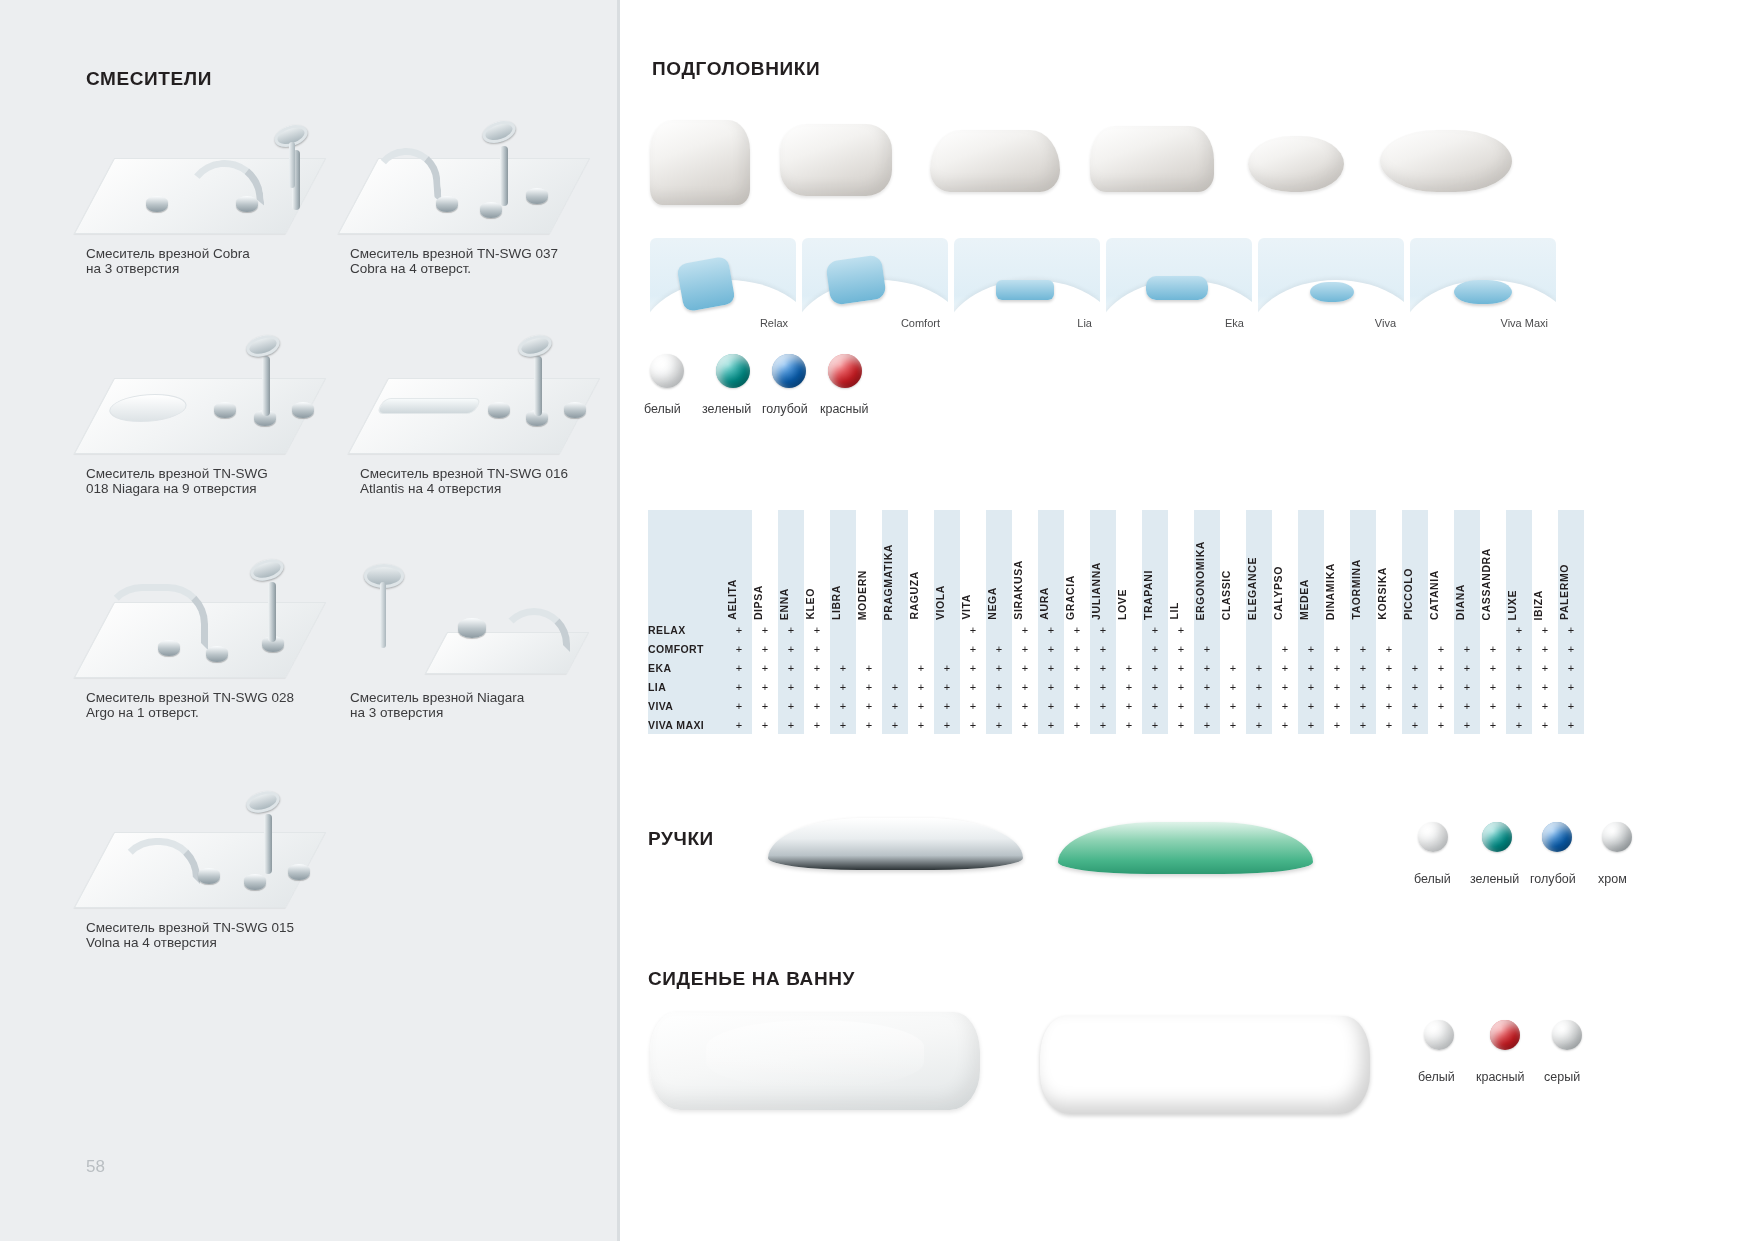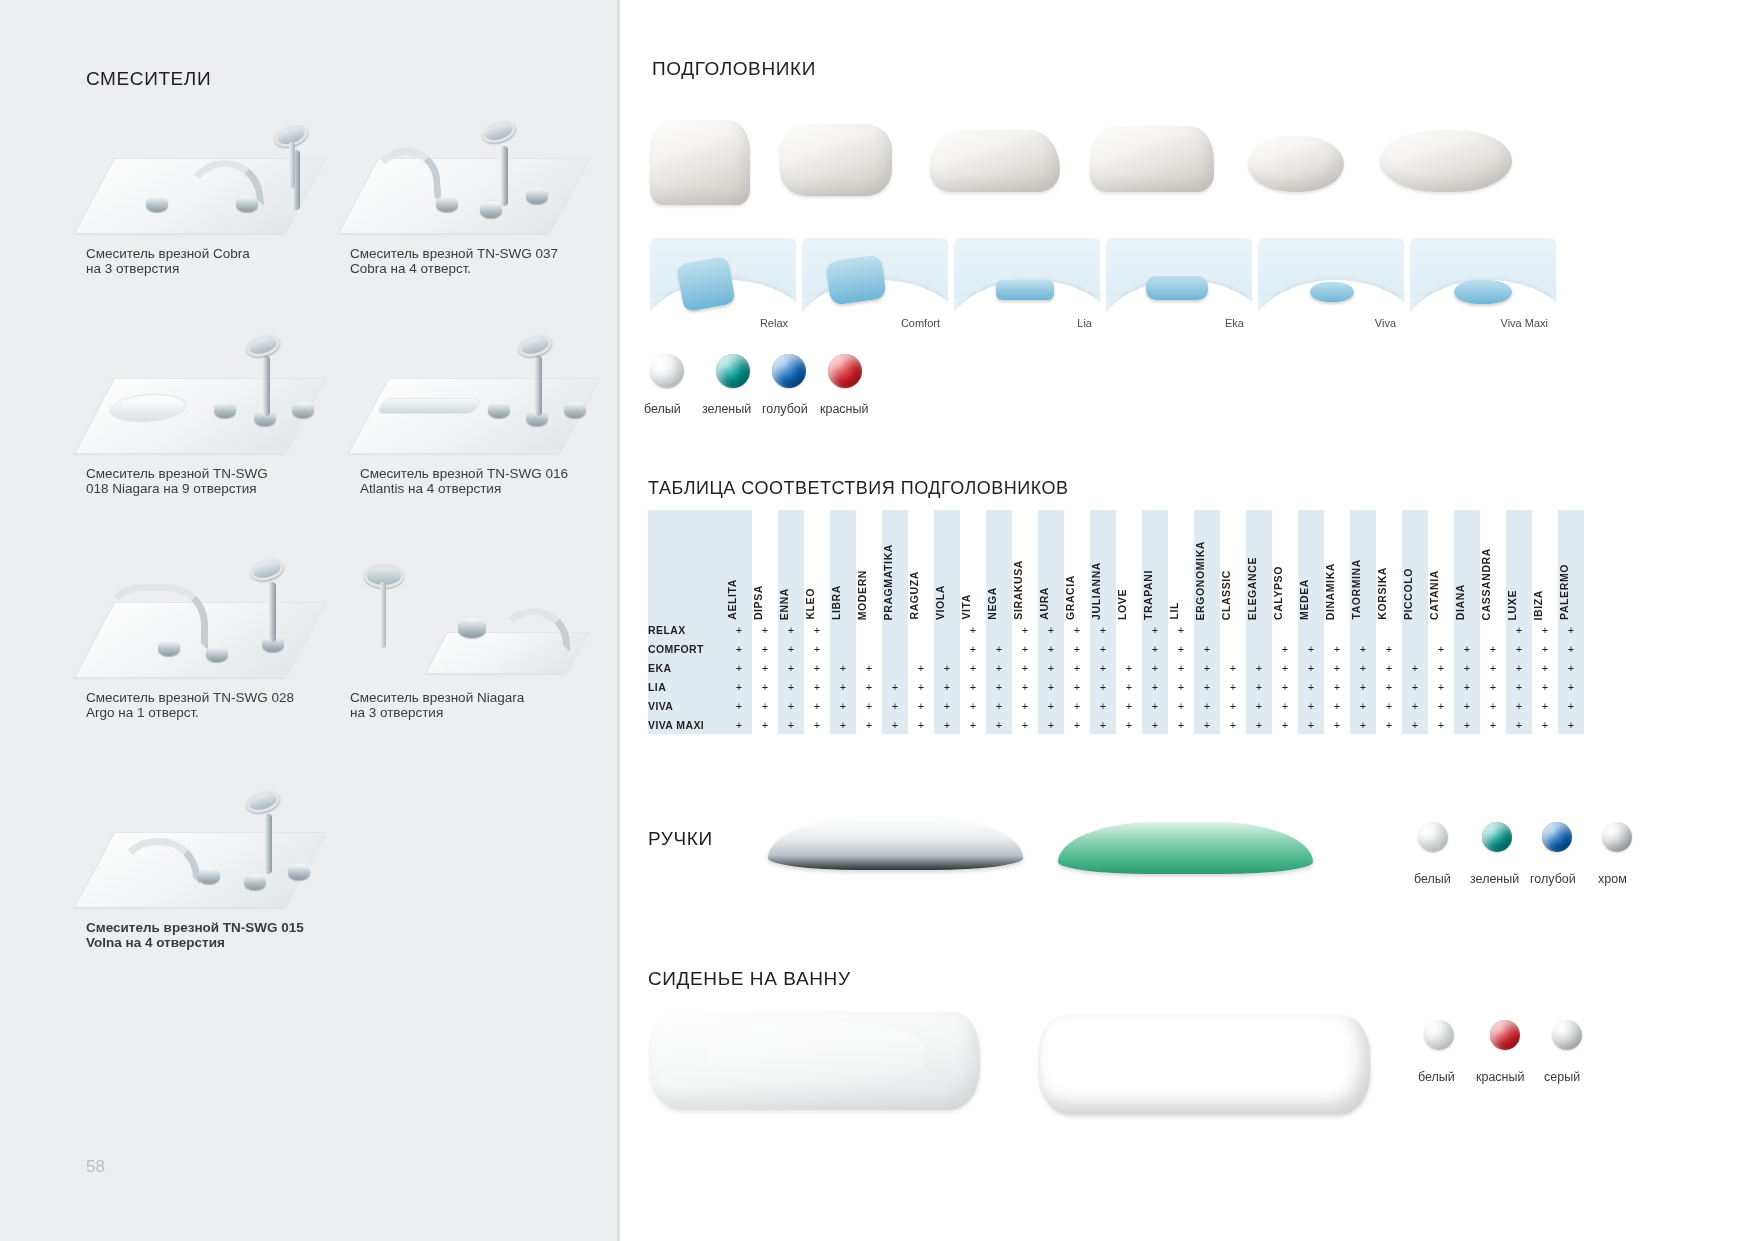--- a/index.html
+++ b/index.html
@@ -17,21 +17,21 @@
     position:absolute; left:0; top:0; width:620px; height:1241px;
     background:#eceef0;
   }
   #left-band-edge {
     position:absolute; left:617px; top:0; width:3px; height:1241px;
     background:#d9dde0;
   }
   #right-area { position:absolute; left:620px; top:0; width:1134px; height:1241px; background:#fff; }
 
   .sec-title {
-    font-size:19px; font-weight:normal; letter-spacing:.6px; color:#231f20;
+    font-size:19px; font-weight:bold; letter-spacing:.6px; color:#231f20;
   }
 
   
   #left-title { position:absolute; left:86px; top:68px; }
   .mixer { position:absolute; }
   .mixer .cap {
     font-size:13.5px; line-height:15px; color:#3b3b3d; width:245px;
   }
   .mixer .art { position:relative; width:245px; height:128px; }
 
@@ -282,21 +282,21 @@
   <div class="mixer" style="left:86px; top:786px;">
     <div class="art">
       <div class="plate"></div>
       <div class="spout" style="left:30px; top:52px; width:70px; height:32px;"></div>
       <div class="chrome-knob" style="left:112px; top:82px;"></div>
       <div class="chrome-knob" style="left:158px; top:88px;"></div>
       <div class="chrome-knob" style="left:202px; top:78px;"></div>
       <div class="riser" style="left:178px; top:28px;"></div>
       <div class="shower" style="left:160px; top:6px; transform:rotate(-16deg);"></div>
     </div>
-    <div class="cap" style="white-space:pre-line; margin-top:6px;font-weight:bold;">Смеситель врезной TN-SWG 015
+    <div class="cap" style="white-space:pre-line; margin-top:6px;">Смеситель врезной TN-SWG 015
  Volna на 4 отверстия</div>
   </div>
 
   <div id="pagenum">58</div>
 
   <div id="right-title" class="sec-title">ПОДГОЛОВНИКИ</div>
 
   <div class="pillow" style="left:650px; top:120px; width:100px; height:85px;">
     <div class="shape" style="border-radius:22px 22px 12px 12px / 30px 30px 16px 16px;"></div>
   </div>
@@ -350,21 +350,20 @@
   <div class="ball" style="left:650px; top:354px; background:radial-gradient(circle at 35% 30%, #ffffff 0%, #f4f6f7 55%, #d7dcdf 100%);"></div>
   <div class="ball" style="left:716px; top:354px; background:radial-gradient(circle at 35% 30%, #7fd6d2 0%, #00958f 55%, #00615e 100%);"></div>
   <div class="ball" style="left:772px; top:354px; background:radial-gradient(circle at 35% 30%, #7fb9ef 0%, #0a63b8 55%, #064178 100%);"></div>
   <div class="ball" style="left:828px; top:354px; background:radial-gradient(circle at 35% 30%, #f2888c 0%, #d81f26 55%, #8d1016 100%);"></div>
 
   <div class="ball-label" style="left:644px; top:402px;">белый</div>
   <div class="ball-label" style="left:702px; top:402px;">зеленый</div>
   <div class="ball-label" style="left:762px; top:402px;">голубой</div>
   <div class="ball-label" style="left:820px; top:402px;">красный</div>
 
-  <div id="table-title">ТАБЛИЦА СООТВЕТСТВИЯ ПОДГОЛОВНИКОВ</div>
   <div id="matrix">
     <table class="matrix">
       <thead>
         <tr>
           <th class="corner"></th>
         <th class="colhead tint">
               <div class="vtext">AELITA</div>
             </th>
             <th class="colhead">
               <div class="vtext">DIPSA</div>

